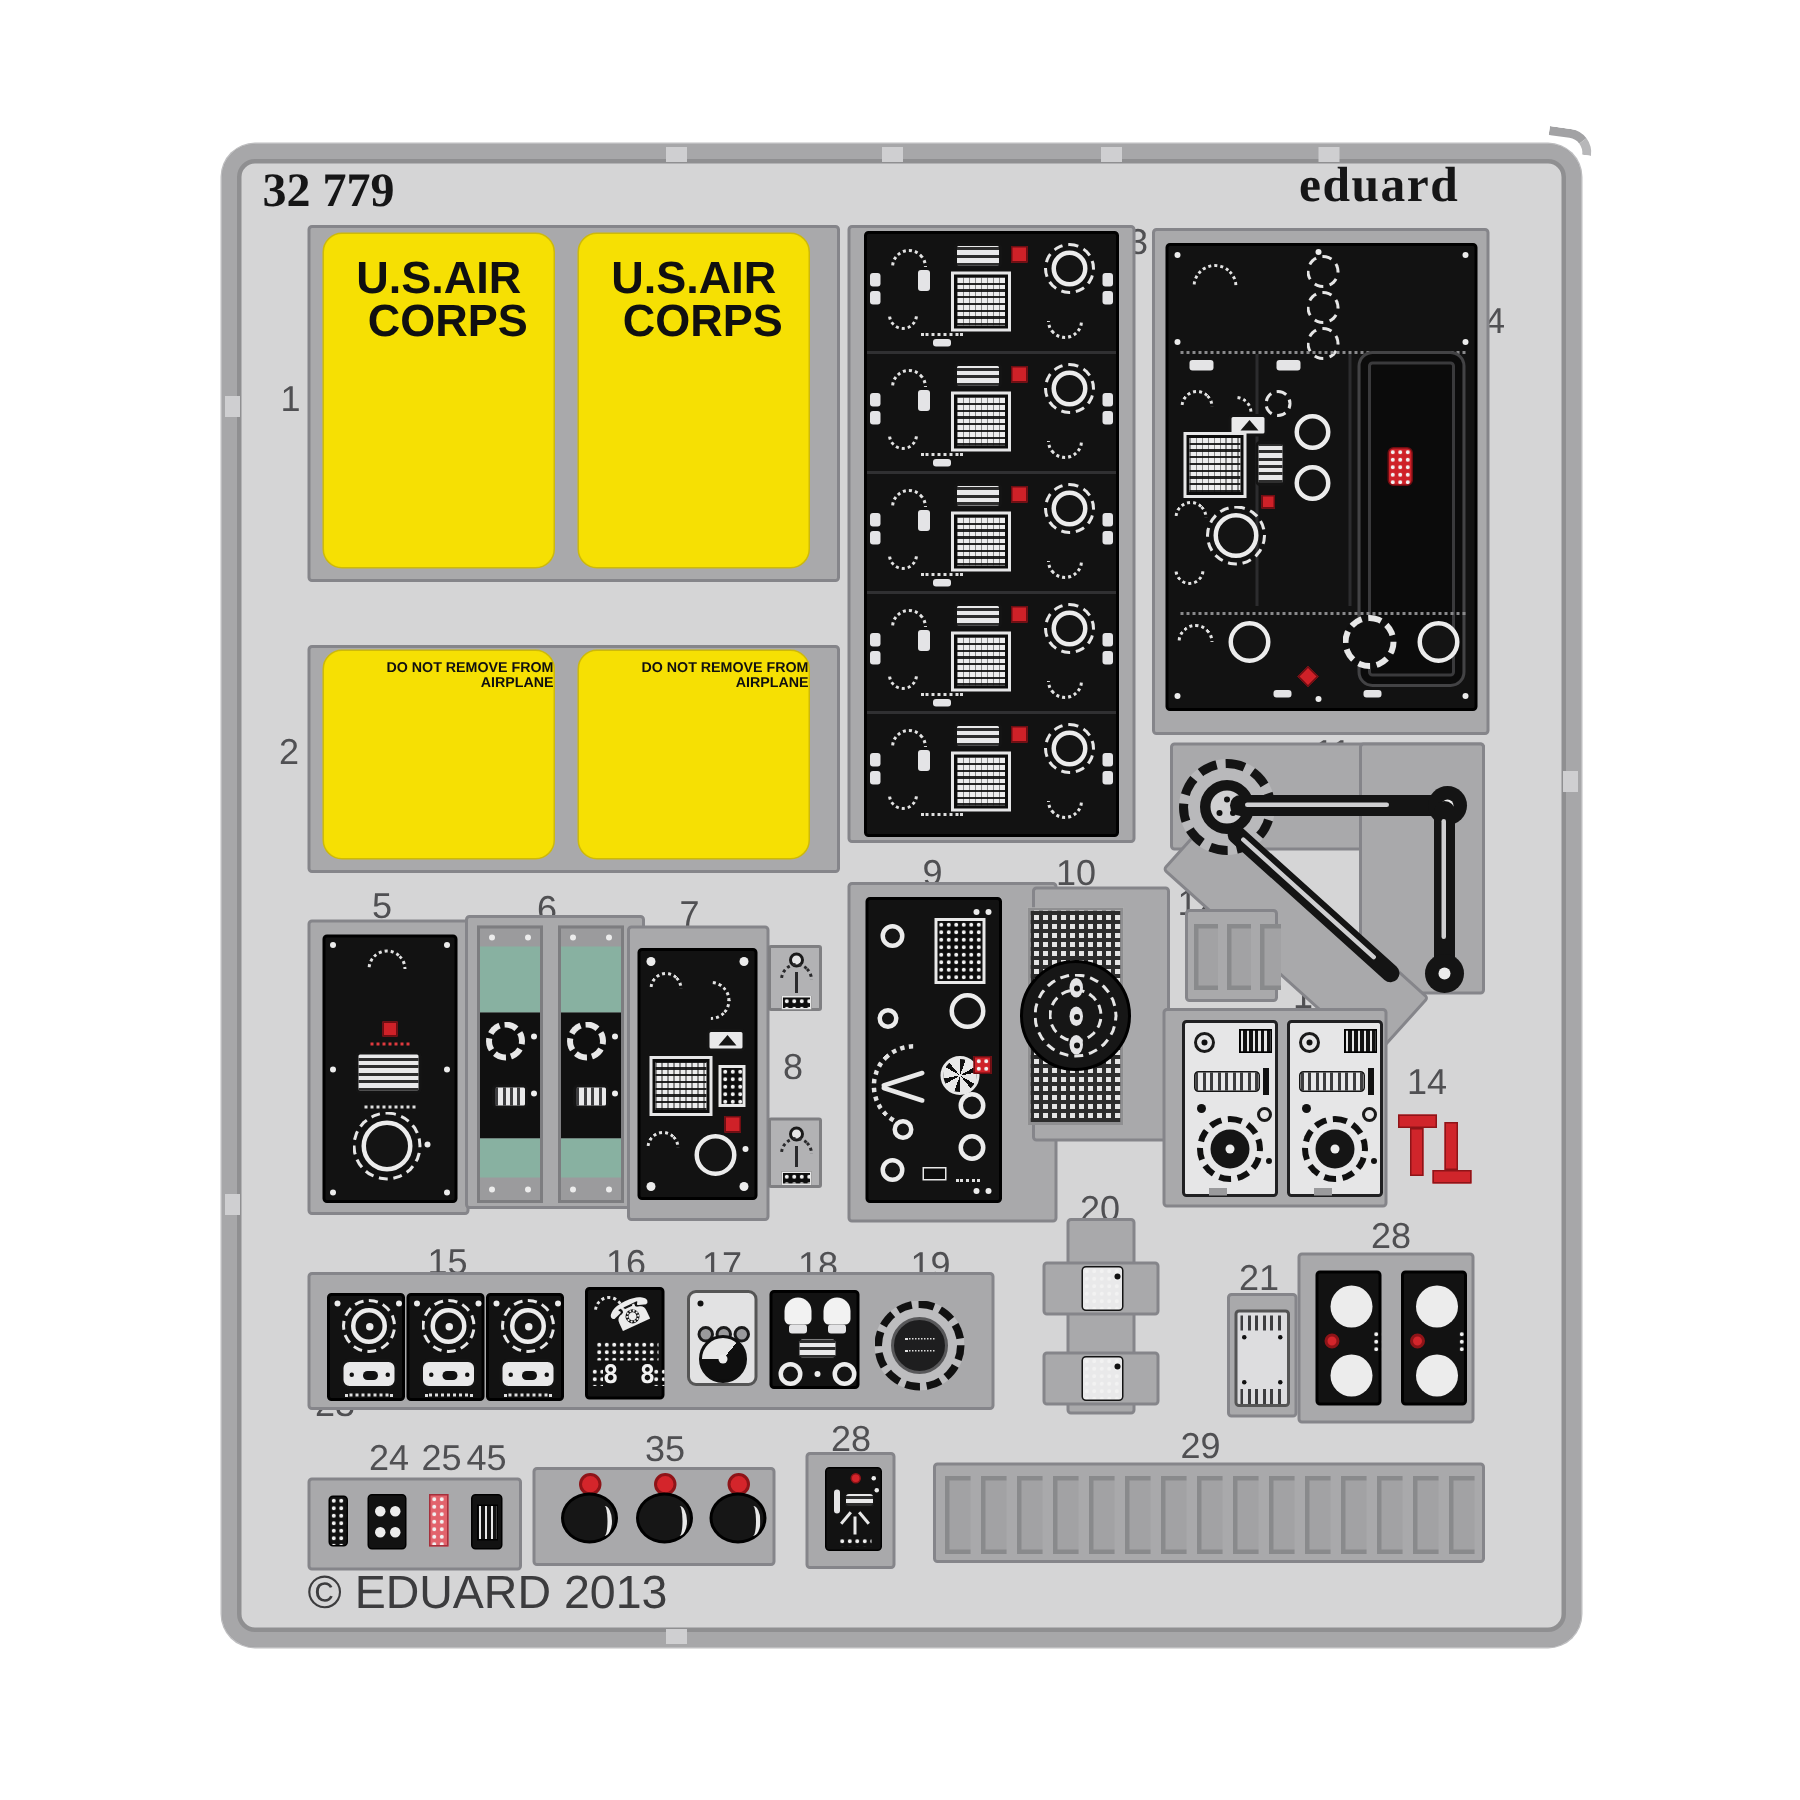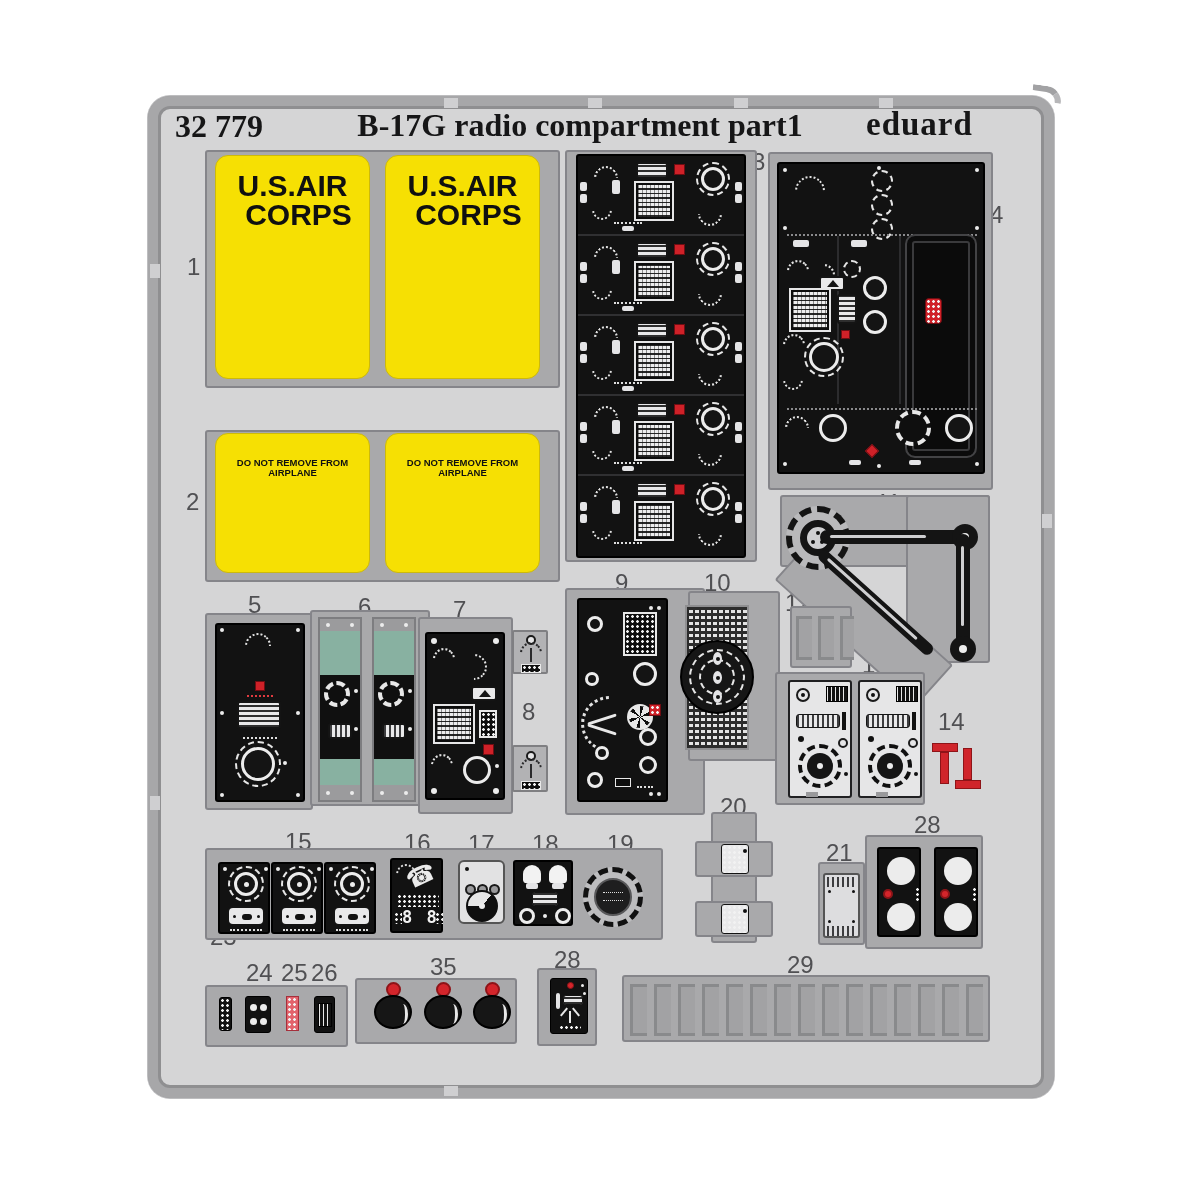--- a/index.html
+++ b/index.html
@@ -8,21 +8,21 @@
            background:#d5d5d6; border-radius:22px;
            box-shadow: inset 0 0 0 10px #a7a7a9, inset 0 0 0 13px #8f8f91, 0 0 0 1px #bdbdbf; }
   #sheet div, #sheet span, #sheet i { position:absolute; display:block; }
   .num { font:400 24px/1 "Liberation Sans",sans-serif; color:#505053; }
   .hdr { font-family:"Liberation Serif",serif; font-weight:700; color:#161617; }
   .backing { background:#a9a9ab; border:2px solid #85858a; border-radius:3px; }
   .bp { background:#121212; border:2px solid #000; border-radius:3px; }
   .yellow { background:#f6e003; border:1px solid #cdb90a; border-radius:13px; color:#101010; text-align:center; }
   .ytext1 { position:static !important; display:block; font:700 30px/0.95 "Liberation Sans",sans-serif; padding-top:16px; }
   .ytext2 { position:static !important; display:block; font:700 30px/0.95 "Liberation Sans",sans-serif;margin-left:12px; }
-  .ytext3 { position:static !important; display:block; font:700 9.5px/1 "Liberation Sans",sans-serif; padding-top:24px; letter-spacing:0; }
+  .ytext3 { position:static !important; display:block; font:700 9.5px/1 "Liberation Sans",sans-serif; padding-top:7px; letter-spacing:0;text-align:right; }
   .mod { left:0; width:100%; height:80px; border-bottom:2px solid #303032; }
   .waffle { background-color:#ededee; border:2px solid #0c0c0c; box-shadow:0 0 0 2px #e6e6e7;
             background-image:repeating-linear-gradient(0deg,rgba(16,16,16,.9) 0 1.5px,transparent 1.5px 4.5px),
                              repeating-linear-gradient(90deg,rgba(16,16,16,.45) 0 1px,transparent 1px 4px); }
   .dwaffle { background:#131313; border:1px solid #000;
              background-image:repeating-linear-gradient(90deg,#e8e8e8 0 1.5px,transparent 1.5px 4px); }
   .wring { border-radius:50%; border:3px solid #ececec; background:#141414; }
   .bring { border-radius:50%; border:2px solid #1a1a1a; background:#e6e6e7; }
   .dring { border-radius:50%; border:2px dashed #e6e6e6; }
   .gearw { border-radius:50%; border:4px dashed #e8e8e8; background:#0f0f0f; }
@@ -73,21 +73,20 @@
   <i class="notch" style="left:296px;top:2px;width:14px;height:10px"></i>
   <i class="notch" style="left:440px;top:2px;width:14px;height:10px"></i>
   <i class="notch" style="left:586px;top:2px;width:14px;height:10px"></i>
   <i class="notch" style="left:731px;top:2px;width:14px;height:10px"></i>
   <i class="notch" style="left:2px;top:168px;width:10px;height:14px"></i>
   <i class="notch" style="left:2px;top:700px;width:10px;height:14px"></i>
   <i class="notch" style="left:894px;top:418px;width:10px;height:14px"></i>
   <i class="notch" style="left:296px;top:990px;width:14px;height:10px"></i>
 
   <span class="hdr" style="left:27px;top:12px;font-size:32px">32 779</span>
-  <span class="hdr" style="left:167px;top:11px;width:530px;text-align:center;font-size:32px">B-17G radio compartment part1</span>
   <span class="hdr" style="left:718px;top:10px;font-size:33px;letter-spacing:1px">eduard</span>
 
   <span class="num" style="left:39px;top:159px">1</span>
   <span class="num" style="left:38px;top:394px">2</span>
   <span class="num" style="left:604px;top:54px">3</span>
   <span class="num" style="left:842px;top:107px">4</span>
   <span class="num" style="left:100px;top:497px">5</span>
   <span class="num" style="left:210px;top:499px">6</span>
   <span class="num" style="left:305px;top:502px">7</span>
   <span class="num" style="left:374px;top:604px">8</span>
@@ -101,21 +100,21 @@
   <span class="num" style="left:256px;top:735px">16</span>
   <span class="num" style="left:320px;top:736px">17</span>
   <span class="num" style="left:384px;top:736px">18</span>
   <span class="num" style="left:459px;top:736px">19</span>
   <span class="num" style="left:572px;top:699px">20</span>
   <span class="num" style="left:678px;top:745px">21</span>
   <span class="num" style="left:766px;top:717px">28</span>
   <span class="num" style="left:62px;top:829px">23</span>
   <span class="num" style="left:98px;top:865px">24</span>
   <span class="num" style="left:133px;top:865px">25</span>
-  <span class="num" style="left:163px;top:865px">26</span>
+  <span class="num" style="left:163px;top:865px">45</span>
   <span class="num" style="left:282px;top:859px">35</span>
   <span class="num" style="left:406px;top:852px">28</span>
   <span class="num" style="left:639px;top:857px">29</span>
 
   <div class="backing" style="left:57px;top:54px;width:355px;height:238px"></div>
   <div class="yellow" style="left:67px;top:59px;width:155px;height:224px">
     <span class="ytext1">U.S.AIR</span>
     <span class="ytext2">CORPS</span>
   </div>
   <div class="yellow" style="left:237px;top:59px;width:155px;height:224px">
@@ -610,15 +609,16 @@
     <i class="clip" style="left:174px;top:7px;width:17px;height:52px"></i>
     <i class="clip" style="left:198px;top:7px;width:17px;height:52px"></i>
     <i class="clip" style="left:222px;top:7px;width:17px;height:52px"></i>
     <i class="clip" style="left:246px;top:7px;width:17px;height:52px"></i>
     <i class="clip" style="left:270px;top:7px;width:17px;height:52px"></i>
     <i class="clip" style="left:294px;top:7px;width:17px;height:52px"></i>
     <i class="clip" style="left:318px;top:7px;width:17px;height:52px"></i>
     <i class="clip" style="left:342px;top:7px;width:17px;height:52px"></i>
   </div>
 
+  <span class="ftr" style="left:57px;top:948px;font-size:31px">© EDUARD 2013</span>
 </div>
 
 <i class="cursor-mark"></i>
 
 </body></html>

